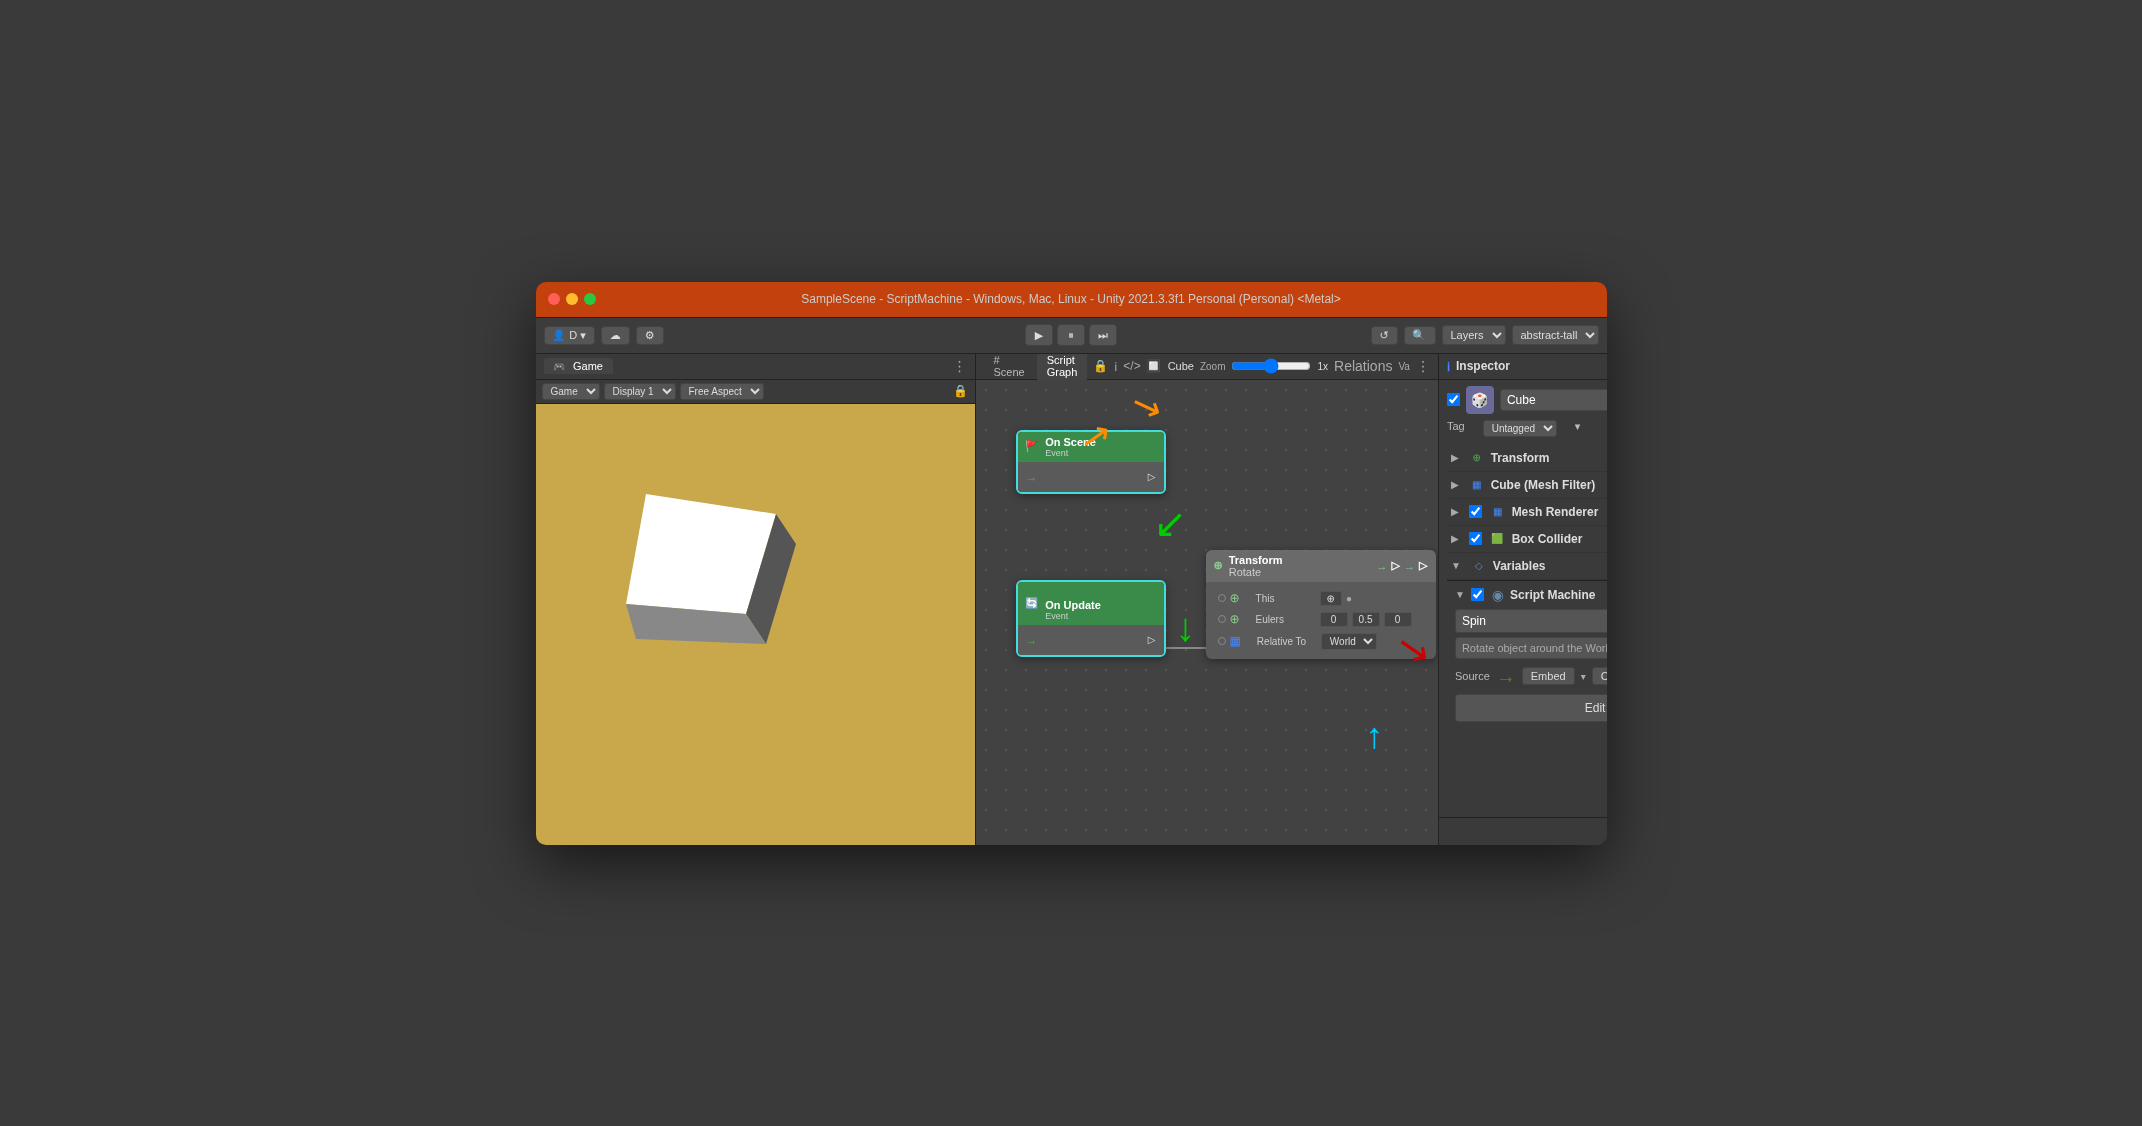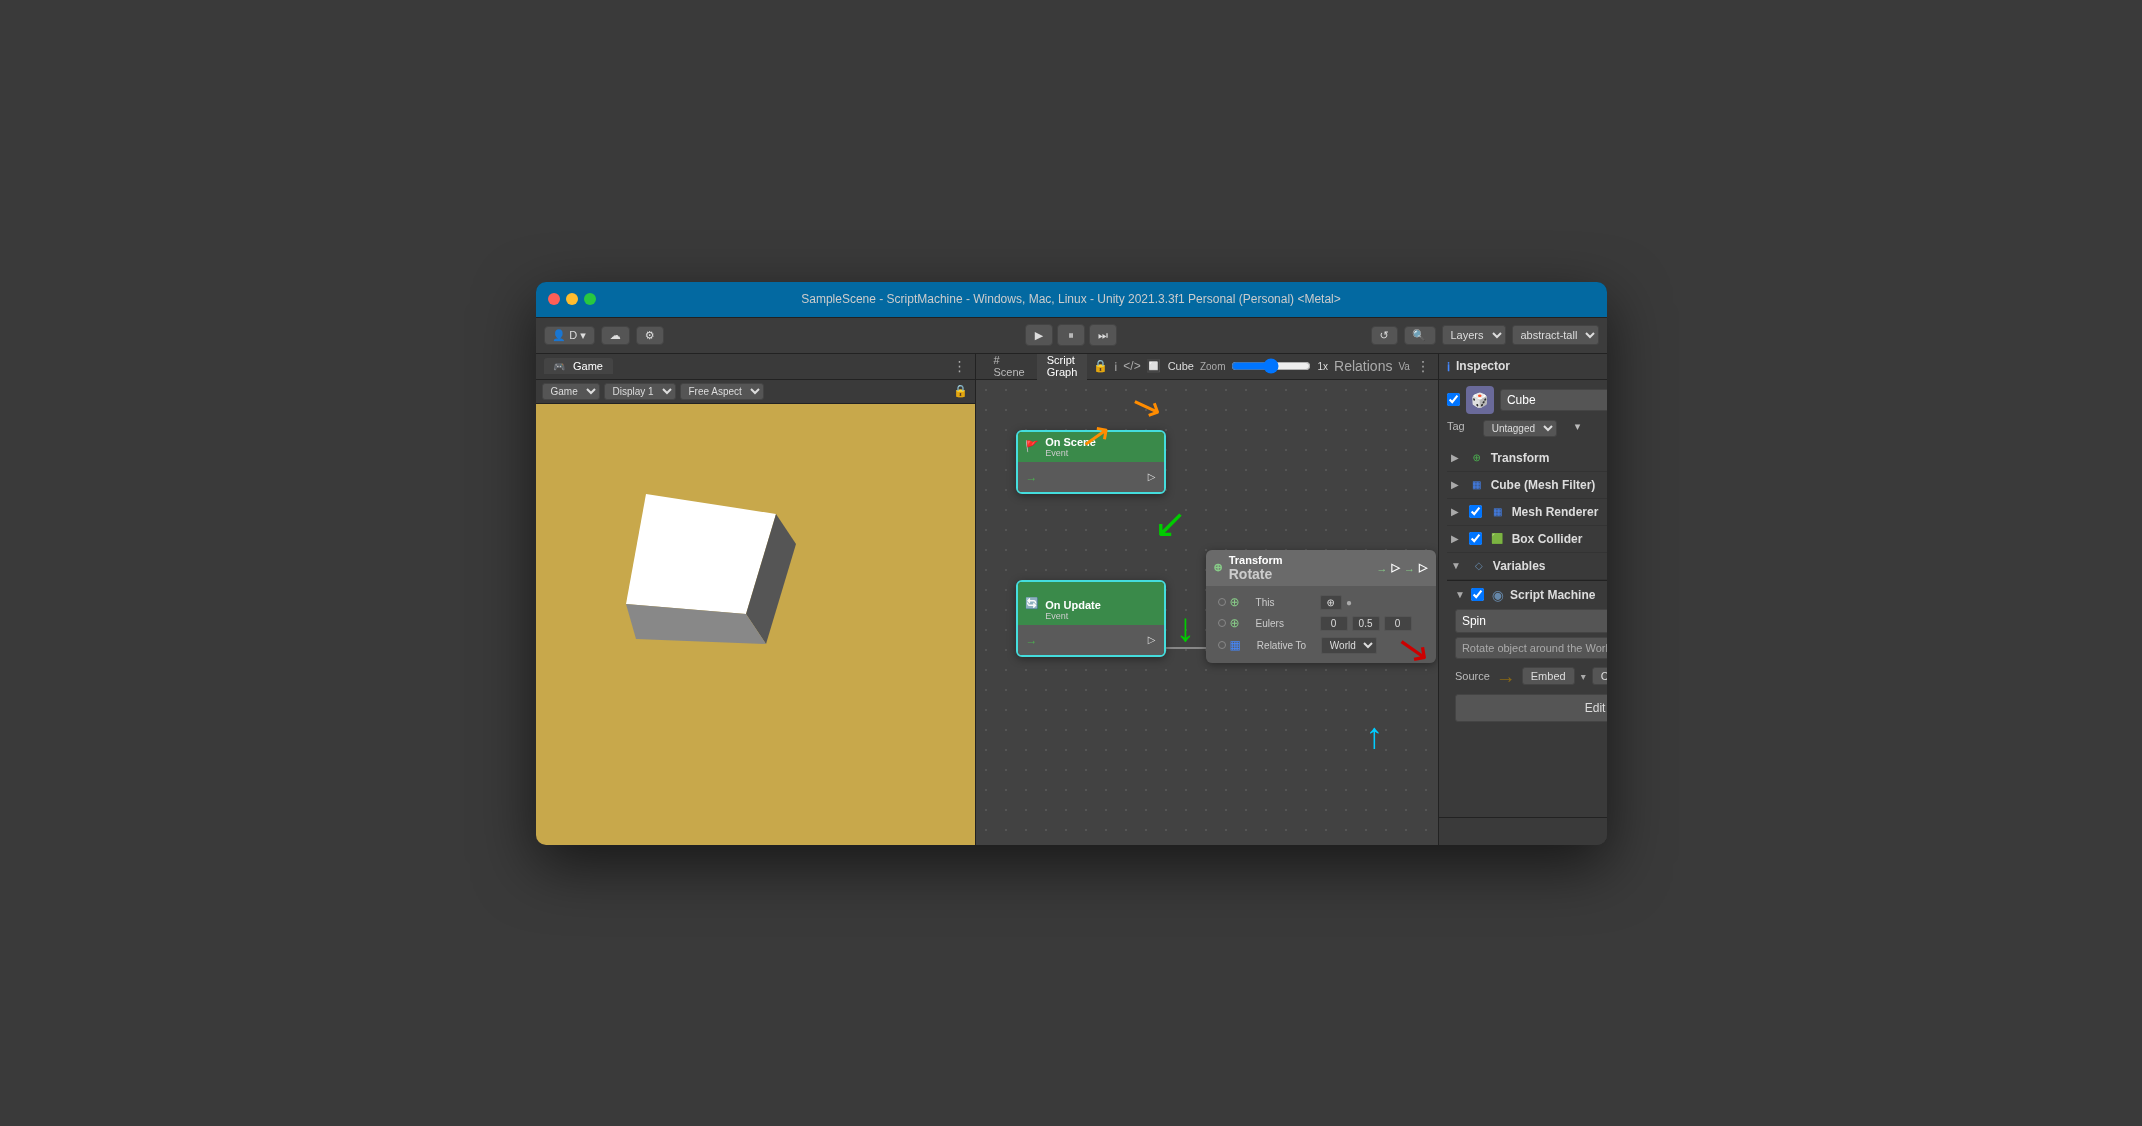--- a/index.html
+++ b/index.html
@@ -20,21 +20,21 @@
       background: #2d2d2d;
       border-radius: 10px;
       overflow: hidden;
       box-shadow: 0 20px 60px rgba(0,0,0,0.6);
       display: flex;
       flex-direction: column;
     }
 
     
     .title-bar {
-      background: #0369a1;
+      background: #c2410c;
       height: 36px;
       display: flex;
       align-items: center;
       padding: 0 12px;
       position: relative;
       flex-shrink: 0;
       border-bottom: 1px solid #222;
     }
     .traffic-lights {
       display: flex;
@@ -701,21 +701,21 @@
               <span class="port-out">▷</span>
             </div>
           </div>
         </div>
 
         <div class="node node-rotate">
           <div class="node-header" style="background:#6a6a6a;">
             <span style="color:#88cc88;">⊕</span>
             <div>
               <div style="font-size:11px;">Transform</div>
-              <div style="font-size:14px;font-weight:bold;color:#ccc;">Rotate</div>
+              <div style="font-size:11px;font-weight:normal;color:#ccc;">Rotate</div>
             </div>
             <div style="margin-left:auto;display:flex;align-items:center;gap:4px;">
               <span style="color:#88cc88;">→</span>
               <span>▷</span>
               <span style="color:#88cc88;">→</span>
               <span>▷</span>
             </div>
           </div>
           <div class="node-body">
 

